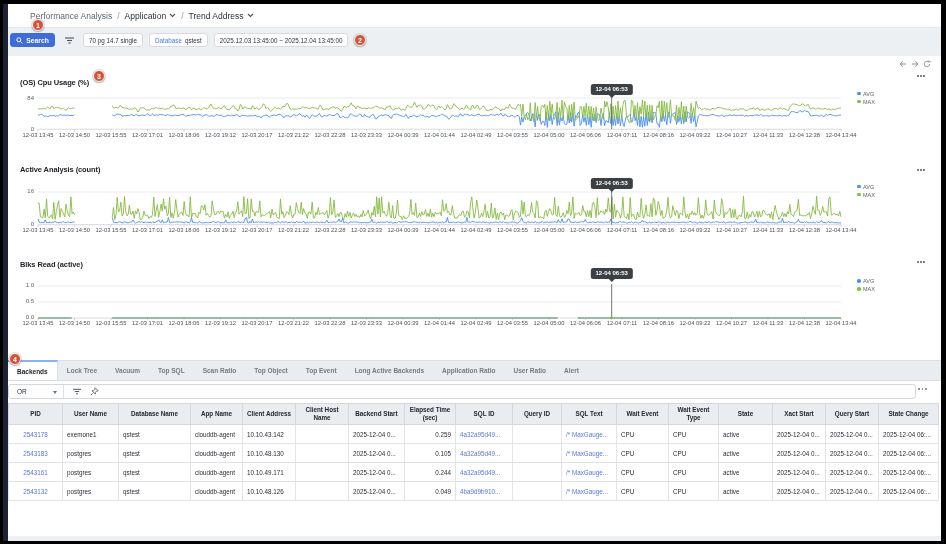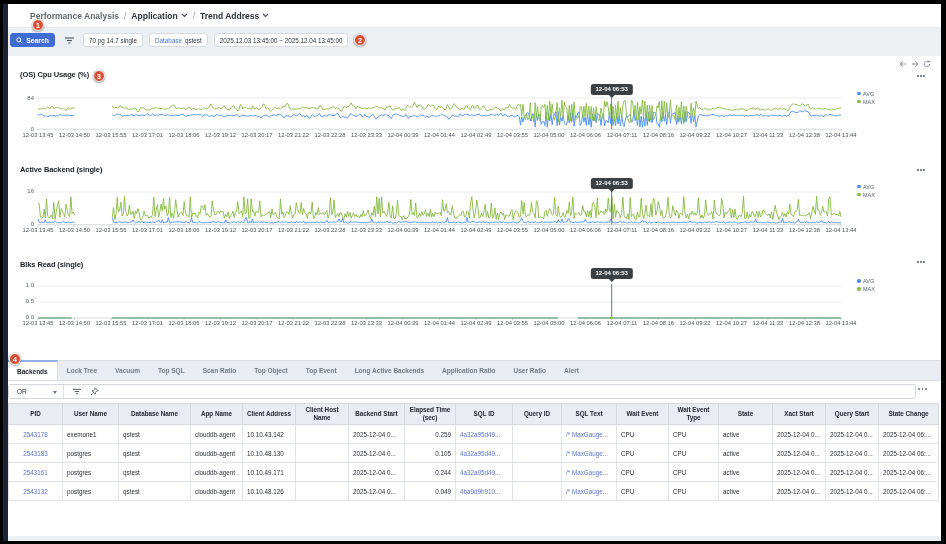--- a/index.html
+++ b/index.html
@@ -7,21 +7,21 @@
   body { font-family:"Liberation Sans", sans-serif; background:#fff; position:relative;
          overflow:hidden; }
   .frame { position:absolute; inset:0; border:4px solid #000; border-left-width:3px;
            border-right-width:5px; border-bottom-width:3px; pointer-events:none; z-index:50; }
   .side-sliver { position:absolute; left:3px; top:4px; bottom:3px; width:5px; background:#1d2335; z-index:40; }
   .app { position:absolute; left:8px; top:4px; right:5px; bottom:3px; background:#fff; }
 
   
   .crumbbar { position:absolute; left:0; right:0; top:0; height:24px; background:#fff;
               border-bottom:1px solid #e4e7eb; display:flex; align-items:center; padding-left:22px; }
-  .crumbbar .crumb { font-size:8.5px; color:#62686f; display:flex; align-items:center;font-weight:bold; }
+  .crumbbar .crumb { font-size:8.5px; color:#62686f; display:flex; align-items:center; }
   .crumbbar .crumb.strong { color:#2c3138; }
   .crumbbar .sep { color:#9aa0a6; margin:0 5px; font-size:8.5px; }
   .chev { width:7px; height:5px; margin-left:3px; display:inline-block; }
 
   
   .toolbar { position:absolute; left:0; right:0; top:24px; height:28px; padding-bottom:4px; background:#edf0f3;
              display:flex; align-items:center; padding-left:2px; }
   .search-btn { width:45px; height:14px; background:#3e6dd8; border:1px solid #3e6dd8; border-radius:3px;
                 color:#fff; font-size:6.8px; font-weight:bold; display:flex; align-items:center;
                 justify-content:center; gap:3px; cursor:pointer; }
@@ -149,21 +149,21 @@
       <svg class="nav-ic" viewBox="0 0 9 9">
           <line x1="1" y1="4.5" x2="7.5" y2="4.5" stroke="#7e858d" stroke-width="1"></line>
           <polyline points="5,1.5 7.5,4.5 5,7.5" fill="none" stroke="#7e858d" stroke-width="1"></polyline>
         </svg>
       <svg class="nav-ic" viewBox="0 0 9 9">
           <path d="M7.6 4.5 A3.1 3.1 0 1 1 6.7 2.3" fill="none" stroke="#7e858d" stroke-width="1"></path>
           <polyline points="6.0,0.6 7.0,2.5 8.8,1.7" fill="none" stroke="#7e858d" stroke-width="1"></polyline>
         </svg>
     </div>
     <div id="panels"></div>
-  <div class="ptitle" style="top: 14px;">(OS) Cpu Usage (%)</div>
+  <div class="ptitle" style="top: 22px;">(OS) Cpu Usage (%)</div>
       <div class="dots" style="top: 17px;">
         <i></i>
         <i></i>
         <i></i>
       </div>
       <div class="ylab" style="left: 10px; top: 38.8px;">84</div>
       <div class="ylab" style="left: 10px; top: 70px;">0</div>
       <svg width="803" height="37.2" style="position: absolute; left: 30px; top: 40px; overflow: visible;">
         <line x1="0" y1="2" x2="803" y2="2" stroke="#e9ebee" stroke-width="1"></line>
         <line x1="0" y1="33.2" x2="803" y2="33.2" stroke="#d7dade" stroke-width="1"></line>
@@ -225,21 +225,21 @@
         <div class="lrow">
           <i class="ldot" style="background: rgb(74, 141, 245);"></i>
           <span class="ltext">AVG</span>
         </div>
         <div class="lrow">
           <i class="ldot" style="background: rgb(134, 186, 66);"></i>
           <span class="ltext">MAX</span>
         </div>
       </div>
       <div class="tooltip" style="left: 603.663px; top: 28px;">12-04 06:53</div>
-      <div class="ptitle" style="top: 109px;">Active Backend (single)</div>
+      <div class="ptitle" style="top: 109px;">Active Analysis (count)</div>
       <div class="dots" style="top: 111px;">
         <i></i>
         <i></i>
         <i></i>
       </div>
       <div class="ylab" style="left: 10px; top: 132.3px;">16</div>
       <div class="ylab" style="left: 10px; top: 165px;">0</div>
       <svg width="803" height="38.7" style="position: absolute; left: 30px; top: 133.5px; overflow: visible;">
         <line x1="0" y1="2" x2="803" y2="2" stroke="#e9ebee" stroke-width="1"></line>
         <line x1="0" y1="34.7" x2="803" y2="34.7" stroke="#d7dade" stroke-width="1"></line>
@@ -301,21 +301,21 @@
         <div class="lrow">
           <i class="ldot" style="background: rgb(74, 141, 245);"></i>
           <span class="ltext">AVG</span>
         </div>
         <div class="lrow">
           <i class="ldot" style="background: rgb(134, 186, 66);"></i>
           <span class="ltext">MAX</span>
         </div>
       </div>
       <div class="tooltip" style="left: 603.663px; top: 122px;">12-04 06:53</div>
-      <div class="ptitle" style="top: 204px;">Blks Read (single)</div>
+      <div class="ptitle" style="top: 204px;">Blks Read (active)</div>
       <div class="dots" style="top: 203px;">
         <i></i>
         <i></i>
         <i></i>
       </div>
       <div class="ylab" style="left: 10px; top: 226.3px;">1.0</div>
       <div class="ylab" style="left: 10px; top: 242.3px;">0.5</div>
       <div class="ylab" style="left: 10px; top: 258.3px;">0.0</div>
       <svg width="803" height="38" style="position: absolute; left: 30px; top: 227.5px; overflow: visible;">
         <line x1="0" y1="2" x2="803" y2="2" stroke="#e9ebee" stroke-width="1"></line>

